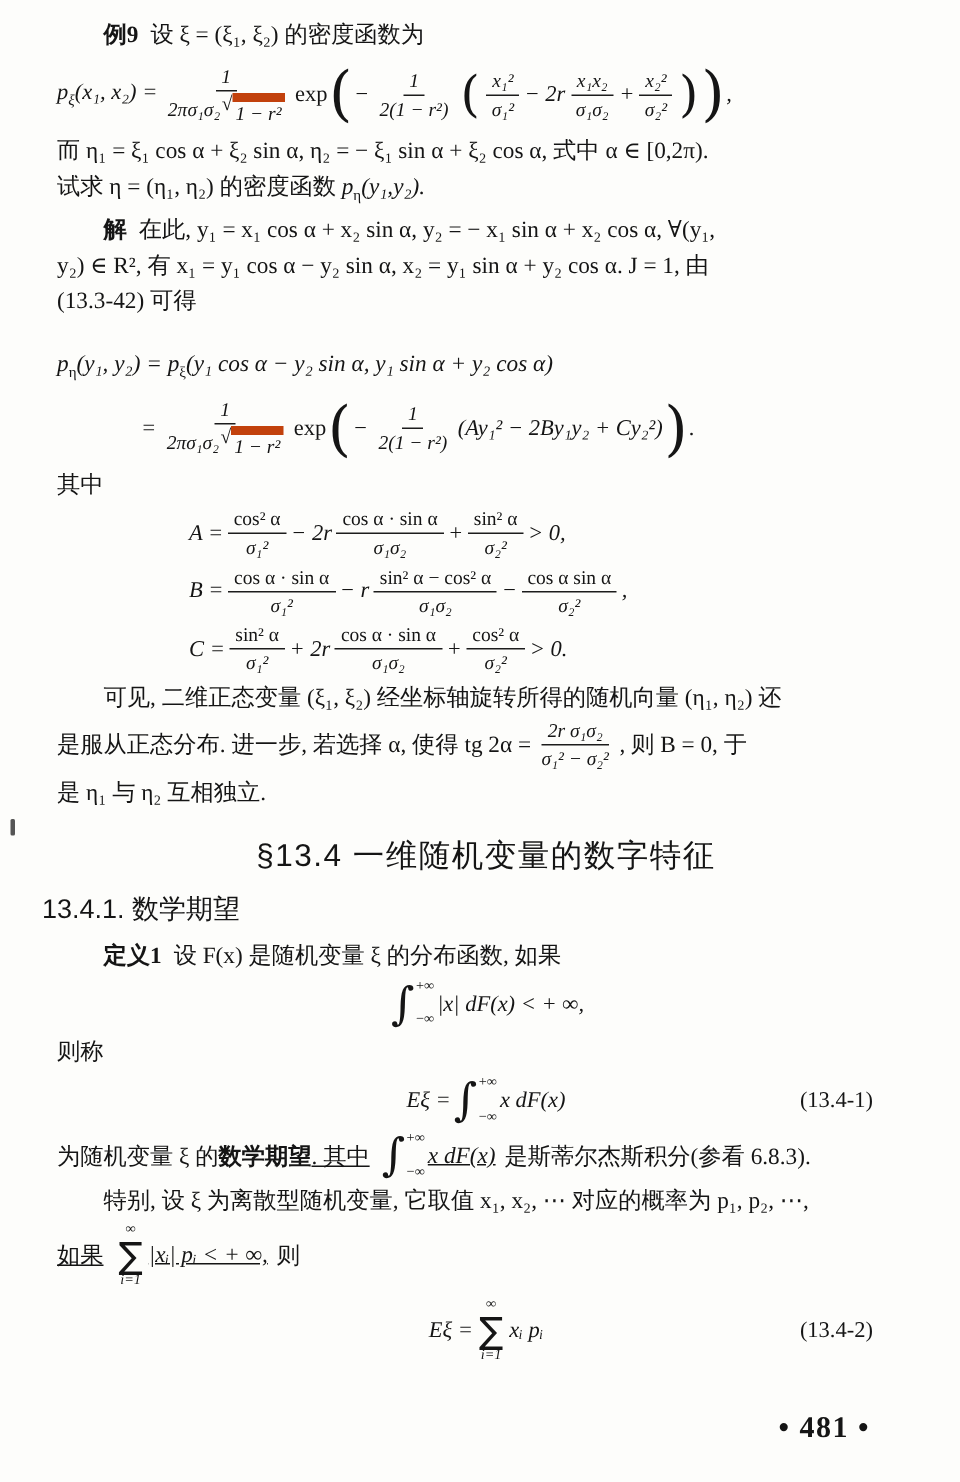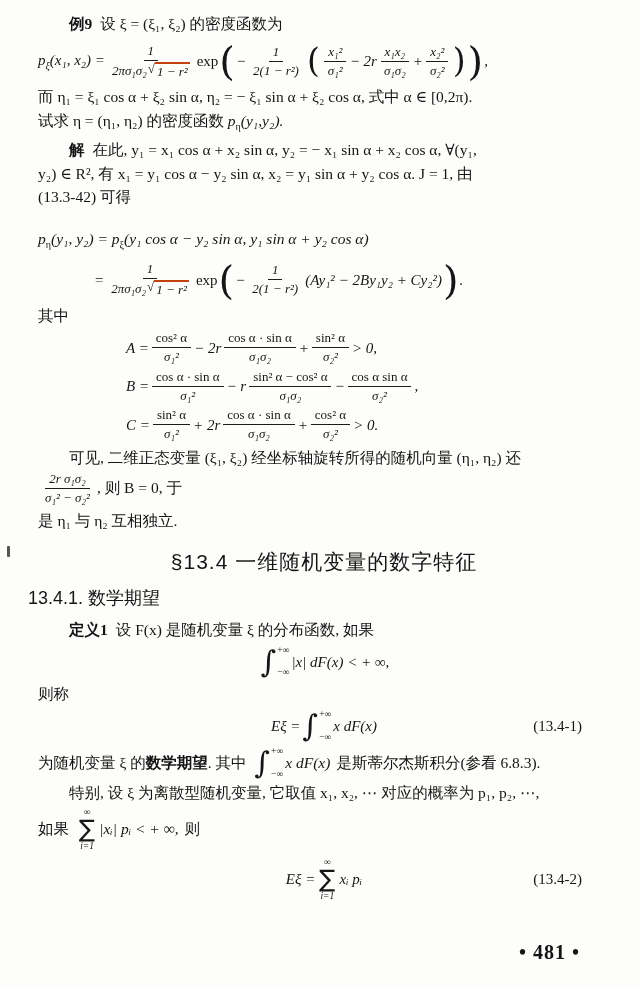--- a/index.html
+++ b/index.html
@@ -29,38 +29,38 @@
   .rm { font-style: normal; }
 
   .frac { display: inline-flex; flex-direction: column; align-items: center;
           font-size: 13px; line-height: 1.25; margin: 0 3px; }
   .frac .num { border-bottom: 1px solid #1c1c1c; padding: 0 4px 1px;
                display: inline-flex; justify-content: center; align-items: flex-end; }
   .frac .den { padding: 1px 4px 0; display: inline-flex; align-items: center; }
 
   .sqrt { display: inline-flex; margin-left: 1px; }
   .rad { line-height: 1.1; }
-  .sqrt-arg { border-top: 2px solid #c2410c; padding: 0 2px; }
+  .sqrt-arg { border-top: 6px solid #c2410c; padding: 0 2px; }
 
   .bp { font-style: normal; line-height: 0.85; margin: 0 1px;
         font-family: "DejaVu Serif", serif; font-weight: 300; }
   .bp.outer { font-size: 40px; }
   .bp.inner { font-size: 33px; }
 
   .intw { display: inline-flex; align-items: center; font-style: normal; margin: 0 2px; }
   .int-sign { font-size: 30px; line-height: 1; font-family: "DejaVu Serif", serif; }
   .int-lims { display: inline-flex; flex-direction: column; justify-content: space-between;
               height: 32px; font-size: 9.5px; line-height: 1; margin-left: 1px; }
 
   .sumw { display: inline-flex; flex-direction: column; align-items: center;
           line-height: 1; font-style: normal; margin: 0 4px; }
   .sumw .lim { font-size: 9.5px; font-style: italic; line-height: 1.1; }
   .sum-sign { font-size: 24px; line-height: 1; font-family: "DejaVu Sans", sans-serif; }
 
-  .mtx { font-style: italic; } .sp-r { margin-right: 6px; }
+  .mtx { font-style: italic; } .sp-r { margin-right: 6px; text-decoration: underline; }
 
   .f1 { margin: 7px 0 5px; }
   .f2a { margin-top: 18px; }
   .f2b { margin: 5px 0 5px 56px; }
   .abc { margin: 3px 0 3px 88px; }
   .remark2 { margin: 2px 0; }
 
   .heading { text-align: center; font-weight: normal; font-size: 21px;
              font-family: "Liberation Sans", "DejaVu Sans", sans-serif;
              margin: 16px 0 10px; letter-spacing: 1px; }
@@ -214,20 +214,21 @@
     <span>+</span>
     <span class="frac">
         <span class="num rm">cos² α</span>
         <span class="den">σ₂²</span>
       </span>
     <span>&gt; 0.</span>
   </div>
 
   <p class="para ind">可见, 二维正态变量 (ξ₁, ξ₂) 经坐标轴旋转所得的随机向量 (η₁, η₂) 还</p>
   <div class="inlinemix remark2">
+    <span class="cjk">是服从正态分布. 进一步, 若选择 α, 使得 tg 2α =</span>
     <span class="frac">
         <span class="num mtx">2r σ₁σ₂</span>
         <span class="den mtx">σ₁² − σ₂²</span>
       </span>
     <span class="cjk">, 则 B = 0, 于</span>
   </div>
   <p class="para">是 η₁ 与 η₂ 互相独立.</p>
 
   <h2 class="heading">§13.4  一维随机变量的数字特征</h2>
   <h3 class="subheading">13.4.1. 数学期望</h3>

